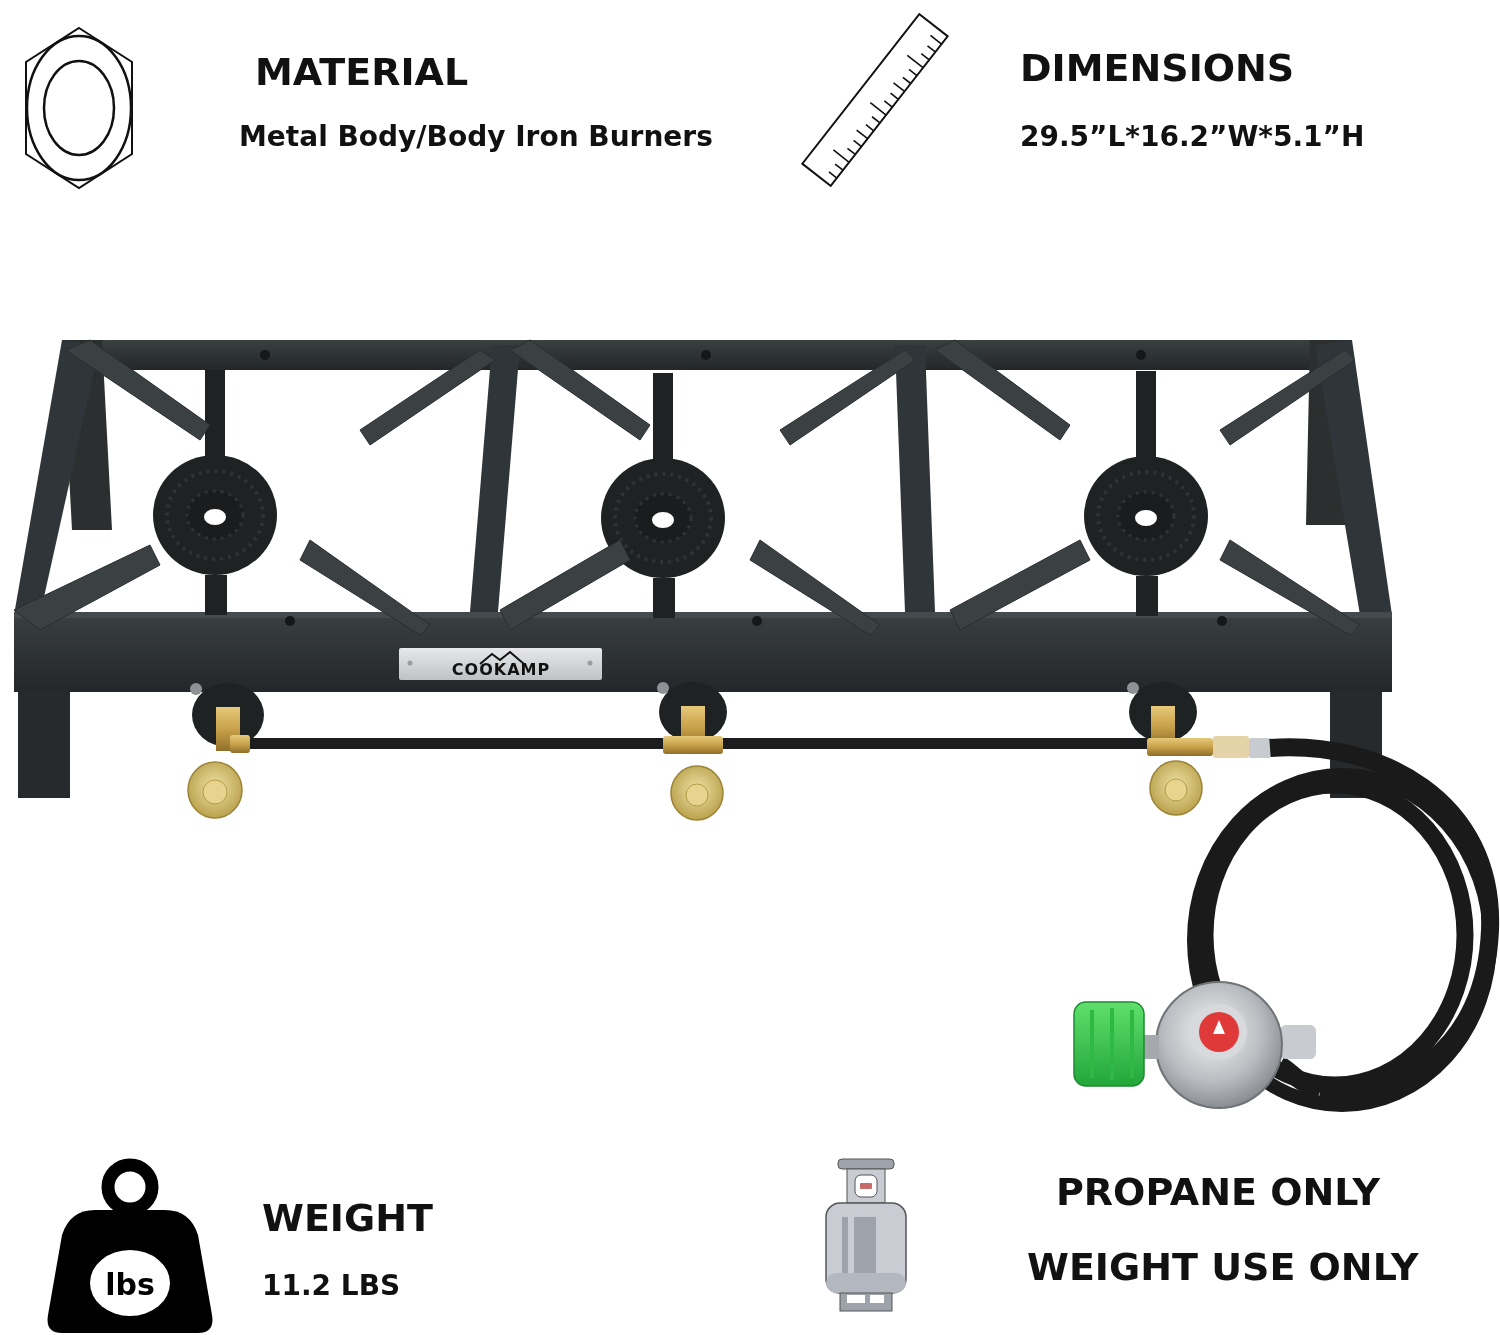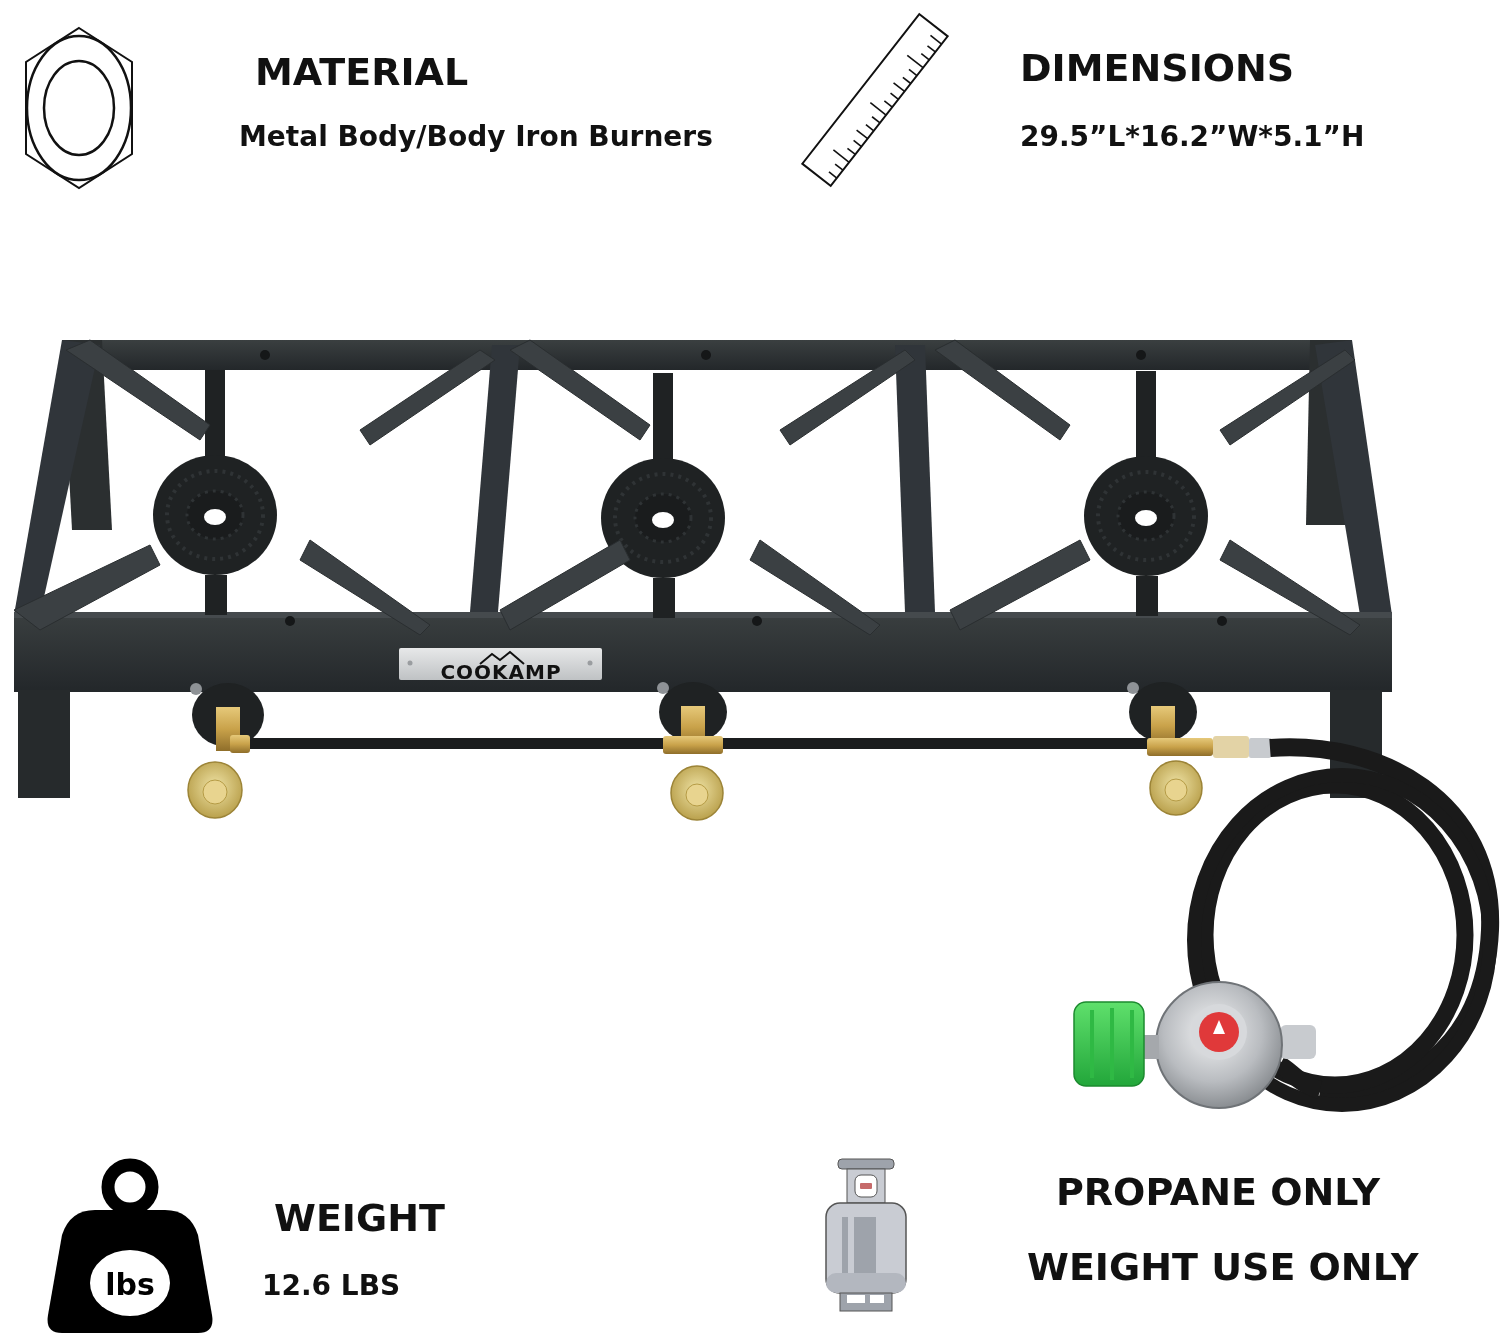--- a/index.html
+++ b/index.html
@@ -5,26 +5,26 @@
     html, body { margin: 0; padding: 0; background: #ffffff; }
     body { width: 1500px; height: 1335px; position: relative; overflow: hidden; font-family: "DejaVu Sans", sans-serif; color: #111; }
     .spec { position: absolute; }
     .spec-title { position: absolute; font-family: "DejaVu Sans", sans-serif; font-weight: bold; color: #111; white-space: nowrap; }
     .spec-value { position: absolute; font-family: "DejaVu Sans", sans-serif; font-weight: bold; color: #111; white-space: nowrap; }
     .icon { position: absolute; }
     #material-title { left: 239px; top: 50px; font-size: 38px; margin-left: 16px; }
     #material-value { left: 239px; top: 120px; font-size: 28px; }
     #dimensions-title { left: 1020px; top: 46px; font-size: 38px; }
     #dimensions-value { left: 1020px; top: 120px; font-size: 28px; }
-    #weight-title { left: 262px; top: 1196px; font-size: 38px; margin-left: 12px; }
+    #weight-title { left: 262px; top: 1196px; font-size: 38px; }
     #weight-value { left: 262px; top: 1269px; font-size: 28px; }
     #propane-title { left: 1027px; top: 1170px; font-size: 38px; margin-left: 29px; }
     #outdoor-title { left: 1027px; top: 1245px; font-size: 38px; }
     #product-image { position: absolute; left: 0; top: 330px; width: 1500px; height: 800px; }
-    #brand-plate-label { position: absolute; left: 407px; top: 660px; width: 188px; text-align: center; font-family: "DejaVu Sans", sans-serif; font-weight: bold; font-size: 20px; letter-spacing: 1px; color: #111; }
+    #brand-plate-label { position: absolute; left: 407px; top: 660px; width: 188px; text-align: center; font-family: "DejaVu Sans", sans-serif; font-weight: bold; font-size: 16px; letter-spacing: 1px; color: #111; }
   </style>
 </head>
 <body>
 
 <div class="spec">
   <svg class="icon" style="left:24px;top:26px;" width="112" height="166" viewBox="0 0 112 166">
     <polygon points="55,2 108,36 108,128 55,162 2,128 2,36" fill="none" stroke="#111" stroke-width="2"></polygon>
     <ellipse cx="55" cy="82" rx="52" ry="72" fill="none" stroke="#111" stroke-width="2.5"></ellipse>
     <ellipse cx="55" cy="82" rx="35" ry="47" fill="none" stroke="#111" stroke-width="2.5"></ellipse>
   </svg>
@@ -225,21 +225,21 @@
 <div id="brand-plate-label">COOKAMP</div>
 
 <div class="spec">
   <svg class="icon" style="left:40px;top:1155px;" width="180" height="180" viewBox="0 0 180 180">
     <circle cx="90" cy="32" r="22" fill="none" stroke="#000" stroke-width="13"></circle>
     <path d="M55,55 L125,55 Q150,55 158,80 L172,160 Q175,178 158,178 L22,178 Q5,178 8,160 L22,80 Q30,55 55,55 Z" fill="#000"></path>
     <ellipse cx="90" cy="128" rx="40" ry="33" fill="#fff"></ellipse>
     <text x="90" y="140" text-anchor="middle" font-family="DejaVu Sans, sans-serif" font-weight="bold" font-size="30" fill="#000">lbs</text>
   </svg>
   <div id="weight-title" class="spec-title">WEIGHT</div>
-  <div id="weight-value" class="spec-value">12.6 LBS</div>
+  <div id="weight-value" class="spec-value">11.2 LBS</div>
 </div>
 
 <div class="spec">
   <svg class="icon" style="left:822px;top:1155px;" width="100" height="180" viewBox="0 0 100 180">
     <rect x="16" y="4" width="56" height="10" rx="4" fill="#9ea3ab" stroke="#555" stroke-width="1"></rect>
     <rect x="25" y="14" width="38" height="34" fill="#c9ccd3" stroke="#555" stroke-width="1"></rect>
     <rect x="33" y="20" width="22" height="22" rx="6" fill="#fff" stroke="#555" stroke-width="1"></rect>
     <rect x="38" y="28" width="12" height="6" rx="1" fill="#c66a6a"></rect>
     <rect x="4" y="48" width="80" height="90" rx="14" fill="#c9ccd3" stroke="#555" stroke-width="1.5"></rect>
     <rect x="20" y="62" width="6" height="64" fill="#9ea3ab"></rect>

